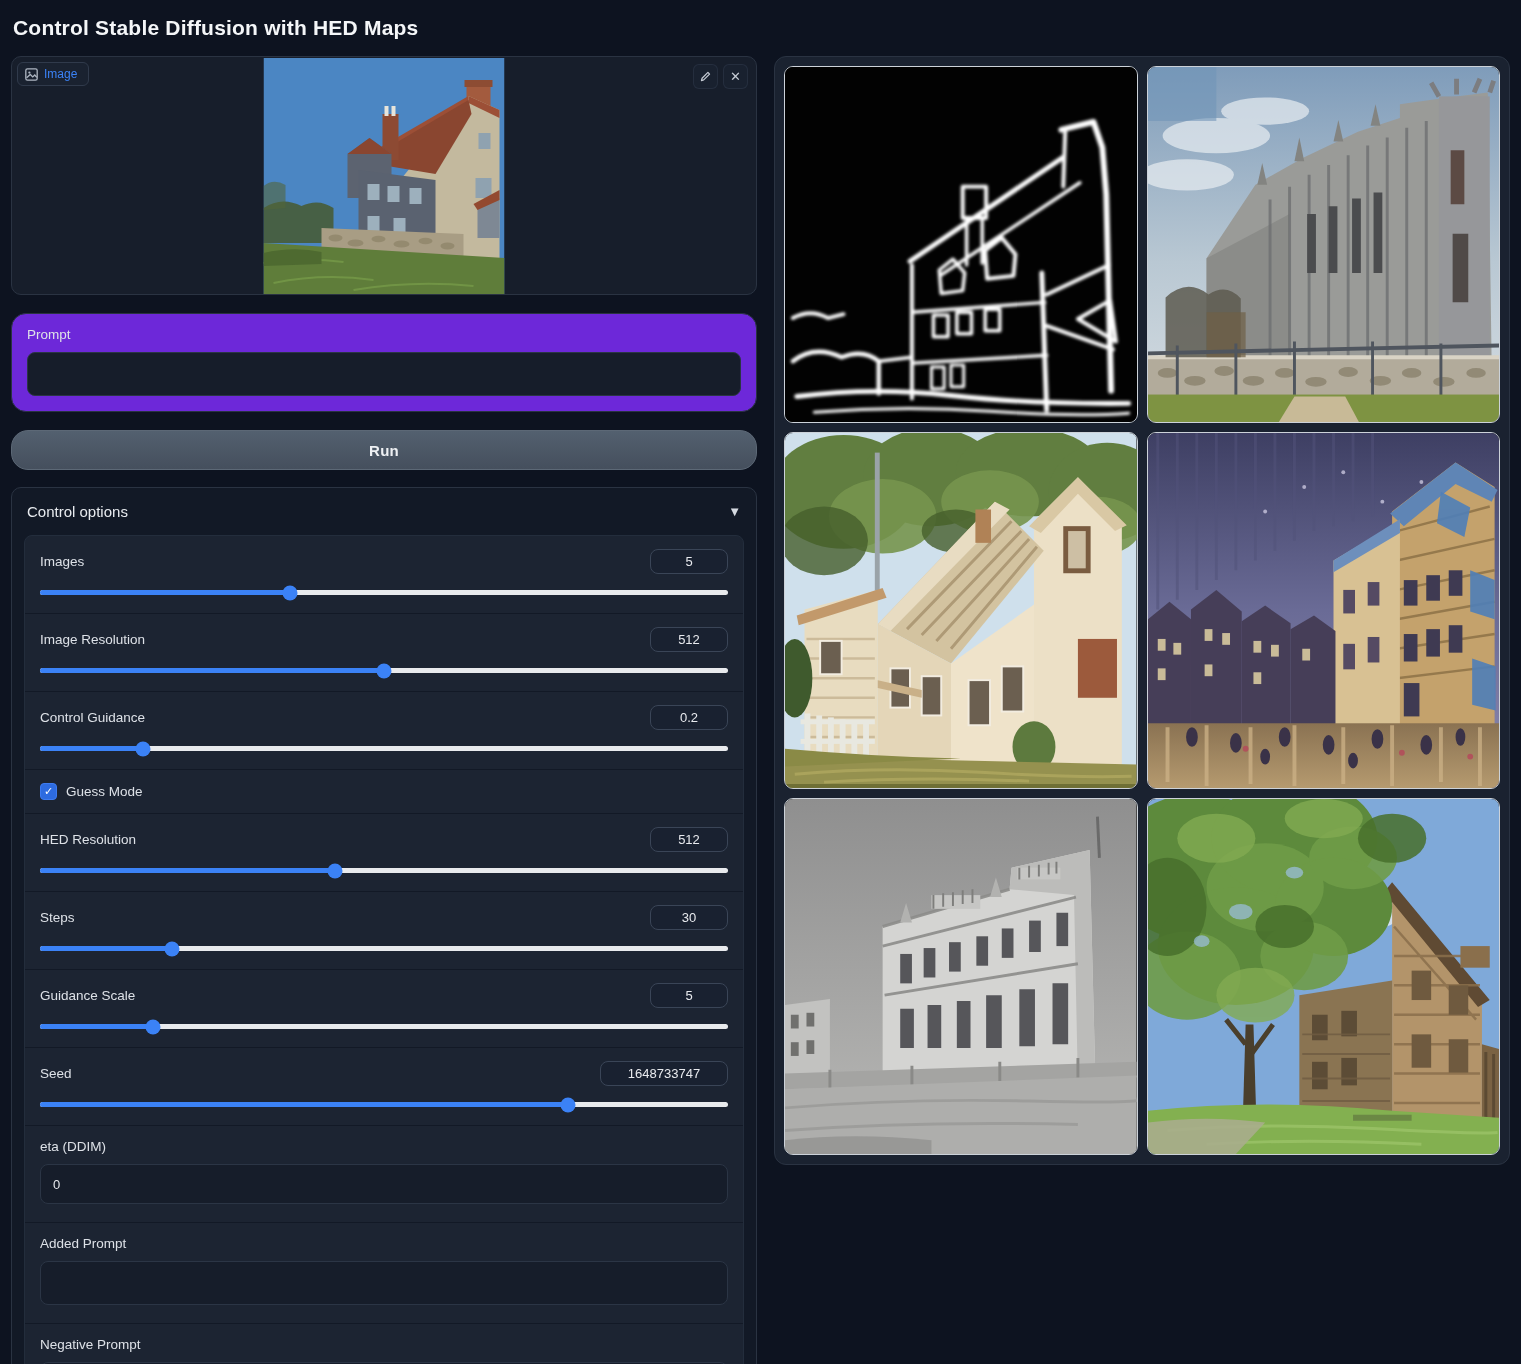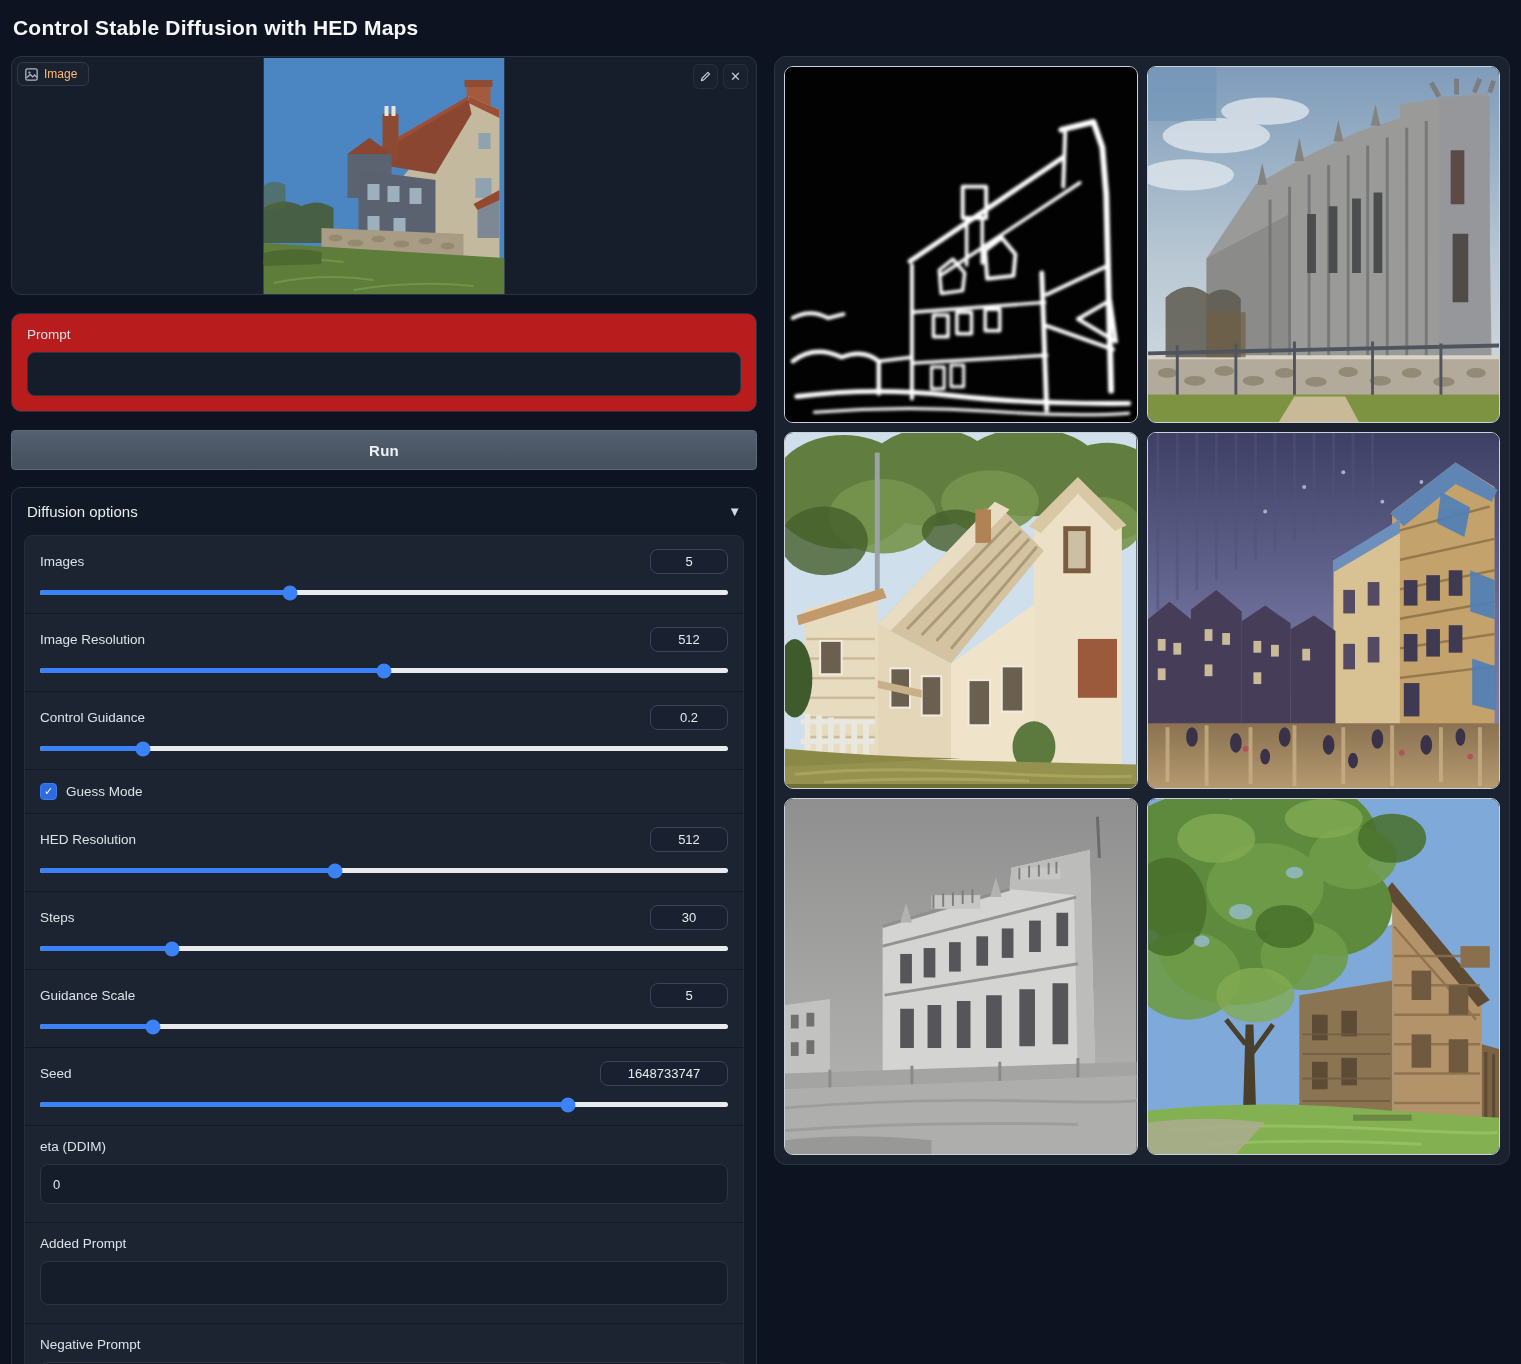--- a/index.html
+++ b/index.html
@@ -22,49 +22,49 @@
     background:#171e2b; border:1px solid #2a3342; border-radius:10px;
   }
   .image-photo {
     position:absolute; left:50%; transform:translateX(-50%);
     top:1px; height:236px; width:241px; display:block;
   }
   .image-tab {
     position:absolute; top:5px; left:5px; z-index:3;
     display:flex; align-items:center; gap:6px;
     background:#1a2230; border:1px solid #303a4b; border-radius:6px;
-    padding:4px 11px 4px 7px; font-size:12px; color:#fdba74;
+    padding:4px 11px 4px 7px; font-size:12px; color:#3b82f6;
   }
   .image-tab svg { display:block; }
   .img-actions { position:absolute; top:7px; right:8px; display:flex; gap:5px; z-index:3; }
   .icon-btn {
     width:25px; height:25px; border-radius:6px;
     background:rgba(26,34,48,.85); border:1px solid rgba(60,72,92,.35);
     display:flex; align-items:center; justify-content:center;
     color:#c7cdd6; font-size:13px; cursor:pointer;
   }
 
   
   .panel {
-    background:#b91c1c; border:1px solid #2a3342; border-radius:10px;
+    background:#6d28d9; border:1px solid #2a3342; border-radius:15px;
   }
   .prompt-panel { margin-top:18px; padding:13px 15px 15px; }
   .field-label { font-size:13.5px; color:#dde1e7; }
   .textbox {
     margin-top:10px; height:44px; width:100%;
     background:#161d2a; border:1px solid #2b3545; border-radius:8px;
     color:#e5e8ec; font-size:13px; padding:0 12px;
     font-family:"Liberation Sans","DejaVu Sans",sans-serif;
   }
 
   
   .run-btn {
     margin-top:18px; width:100%; height:40px;
     background:linear-gradient(#53606f,#454f5d);
-    border:1px solid #5c6876; border-radius:4px;
+    border:1px solid #5c6876; border-radius:17px;
     color:#eef0f3; font-weight:bold; font-size:15px;
     display:flex; align-items:center; justify-content:center;
     cursor:pointer; letter-spacing:.2px;
   }
 
   
   .advanced-panel { margin-top:17px; background:#121926; border:1px solid #2a3342; border-radius:10px; padding:15px 12px 12px; }
   .adv-header { display:flex; align-items:center; justify-content:space-between; padding:0 3px; cursor:pointer; }
   .adv-title { font-size:15px; color:#e8ebef; }
   .adv-arrow { font-size:13px; color:#d4d9e0; }
@@ -194,21 +194,21 @@
 
       <div class="panel prompt-panel">
         <div class="field-label">Prompt</div>
         <input class="textbox" value="" placeholder="" style="">
       </div>
 
       <div class="run-btn">Run</div>
 
       <div class="advanced-panel">
         <div class="adv-header">
-          <span class="adv-title">Diffusion options</span>
+          <span class="adv-title">Control options</span>
           <span class="adv-arrow">▼</span>
         </div>
 
         <div class="adv-form">
 
           <div class="form-group">
             <div class="slider-head">
               <span class="field-label">Images</span>
               <div class="num-box">5</div>
             </div>

